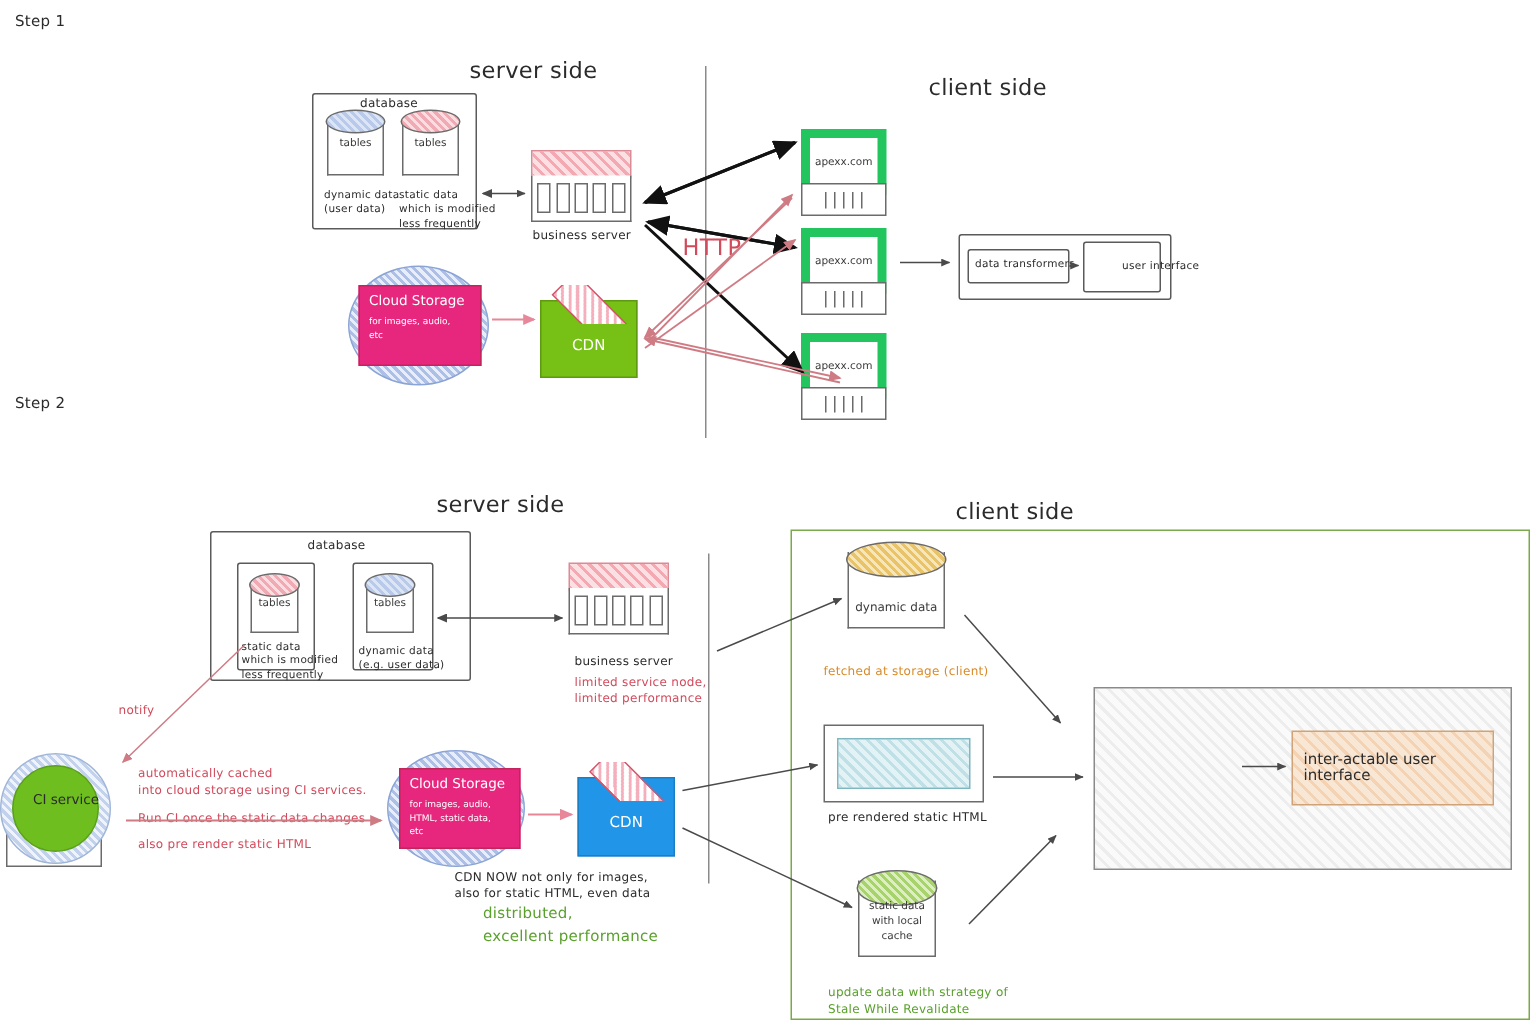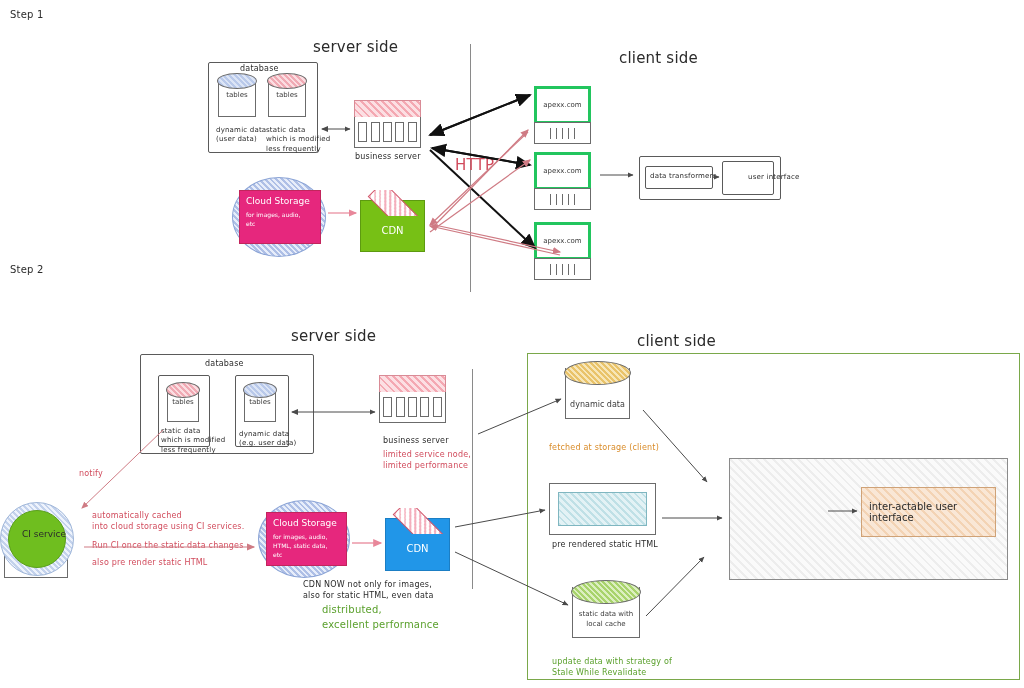--- a/index.html
+++ b/index.html
@@ -62,21 +62,21 @@
      background:repeating-linear-gradient(45deg,#c3d2ec 0 2px,#eef3fc 2px 4px);}
   .ci-inner{position:absolute;border-radius:50%;background:#6fbe1f;border:1px solid #5aa01a;}
   .ci-sq{position:absolute;border:1px solid #6b6b6b;background:transparent;}
   .ci-label{position:absolute;font-size:9px;color:#2b2b2b;white-space:pre;}
 
   
   .divider{position:absolute;width:1px;background:#8a8a8a;}
 
   
   .apicard{position:absolute;}
-  .apicard .top{position:absolute;left:0;right:0;top:0;height:32px;border:3px solid #22c55e;background:#fff;
+  .apicard .top{position:absolute;left:0;right:0;top:0;height:32px;border:6px solid #22c55e;background:#fff;
       display:flex;align-items:center;justify-content:center;}
   .apicard .top span{font-size:7px;color:#3a3a3a;}
   .apicard .bot{position:absolute;left:0;right:0;top:36px;height:20px;border:1px solid #6b6b6b;background:#fff;
       display:flex;align-items:center;justify-content:center;gap:5px;}
   .apicard .bot i{display:block;width:1px;height:11px;background:#6b6b6b;}
 
   
   .clientbox{position:absolute;border:1px solid #7aa84a;background:#fff;}
   .uiwrap{position:absolute;border:1px solid #8a8a8a;
       background:repeating-linear-gradient(45deg,#ededed 0 2px,#fafafa 2px 6px);}
@@ -276,21 +276,21 @@
     <div class="body"></div>
     <div class="cap cap-amber" style="height:22px;"></div>
     <div class="cyl-txt" style="top:auto;bottom:10px;transform:none;font-size:8px;">dynamic data</div>
   </div>
   <div class="abs txt orange" style="left:549px;top:443px;">fetched at storage (client)</div>
 
   <div class="htmlbox" style="left:549px;top:483px;width:105px;height:50px;"></div>
   <div class="htmlinner" style="left:558px;top:492px;width:87px;height:32px;"></div>
   <div class="abs txt" style="left:552px;top:540px;">pre rendered static HTML</div>
 
-  <div class="cyl" style="left:572px;top:580px;width:68px;height:58px;">
+  <div class="cyl" style="left:572px;top:580px;width:52px;height:58px;">
     <div class="body"></div>
     <div class="cap cap-green" style="height:22px;"></div>
     <div class="cyl-txt" style="top:auto;bottom:9px;transform:none;font-size:7px;line-height:1.45;">static data
 with local cache</div>
   </div>
   <div class="abs txt green" style="left:552px;top:657px;">update data with strategy of
 Stale While Revalidate</div>
 
   <div class="uiwrap" style="left:729px;top:458px;width:277px;height:120px;"></div>
   <div class="iabox" style="left:861px;top:487px;width:133px;height:48px;">

